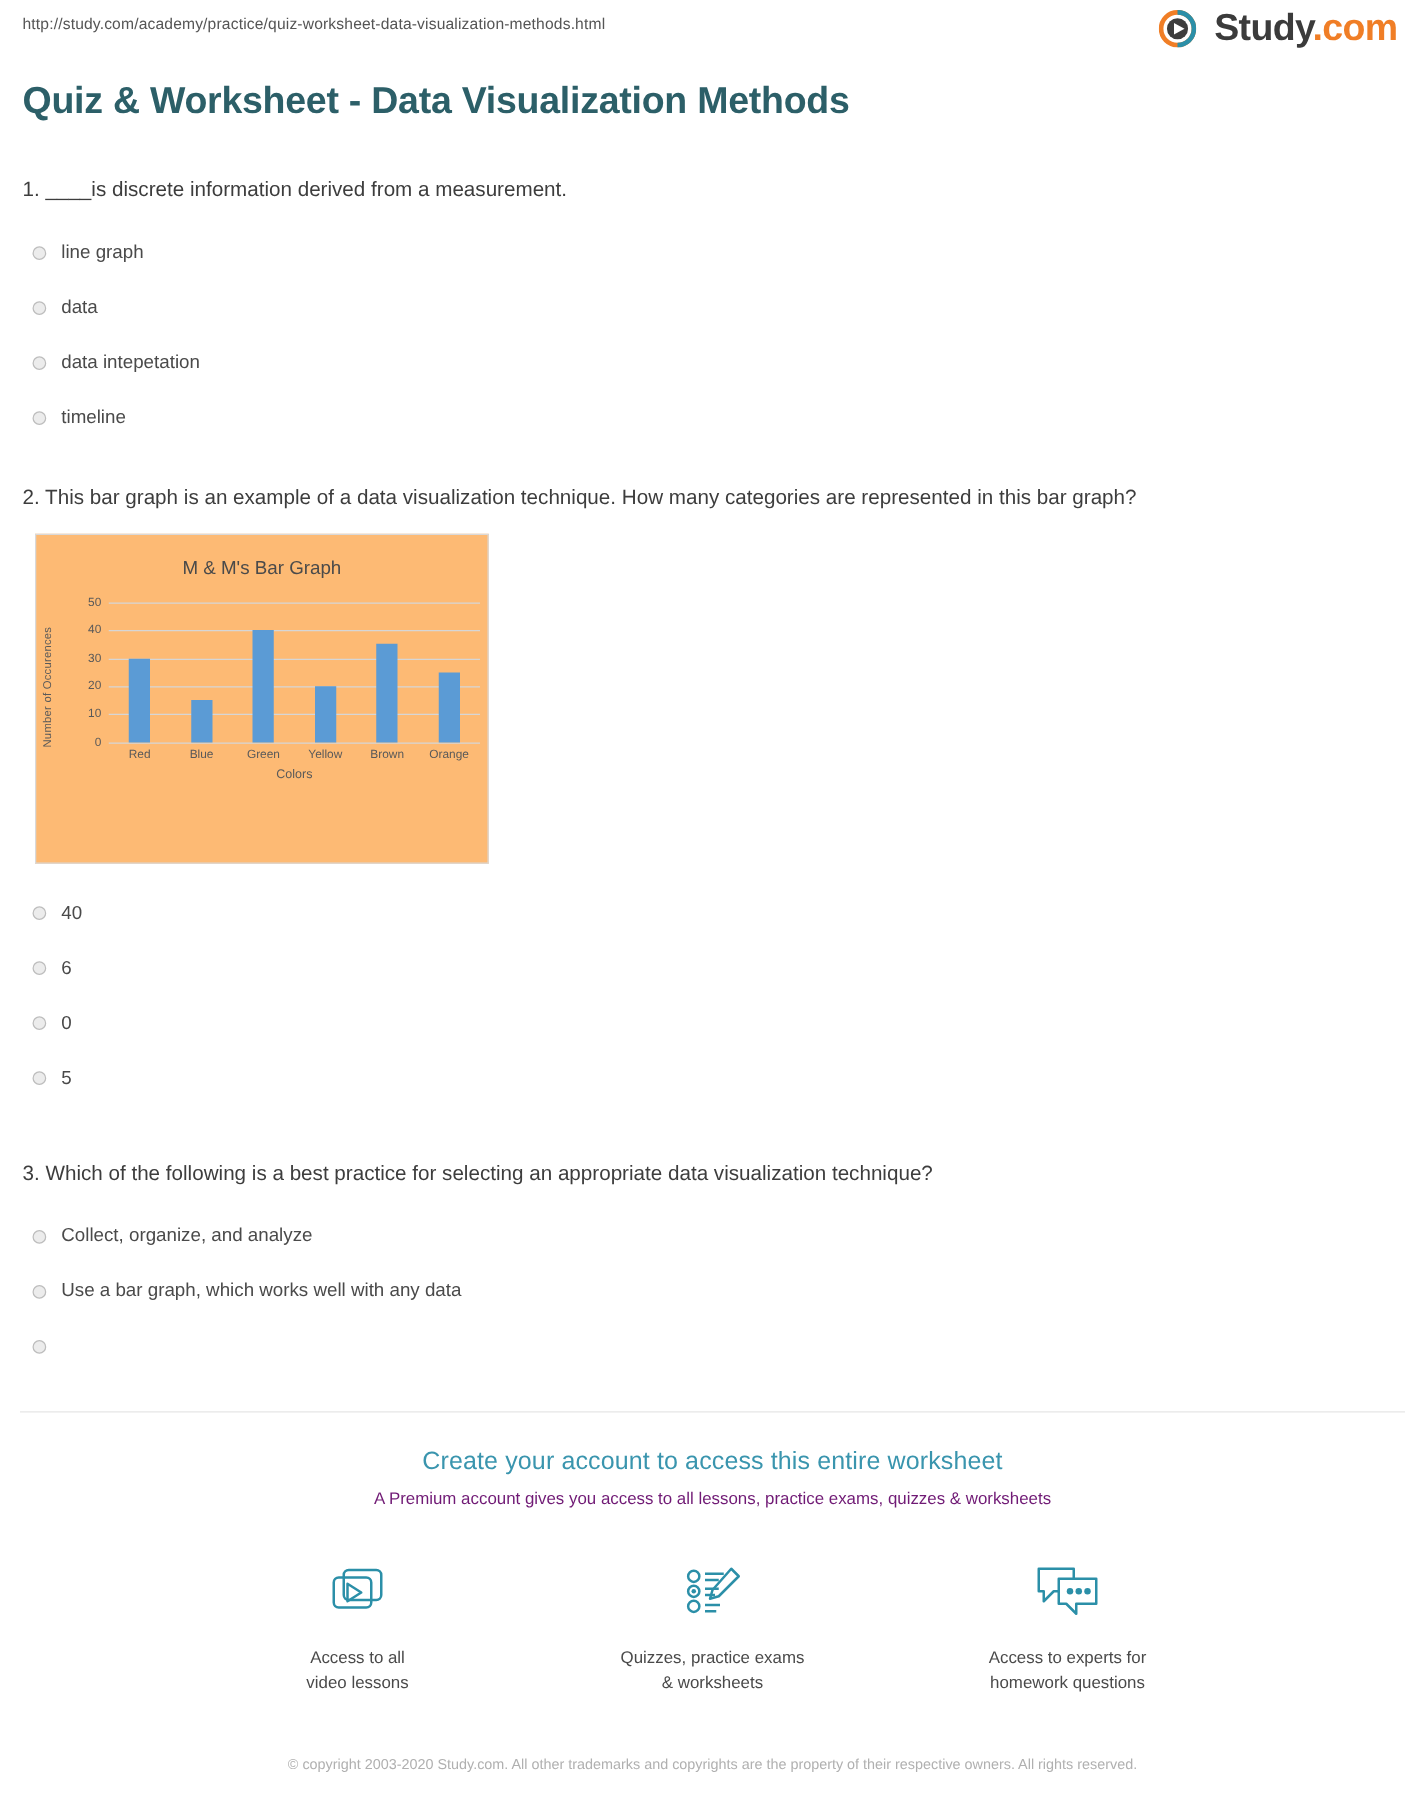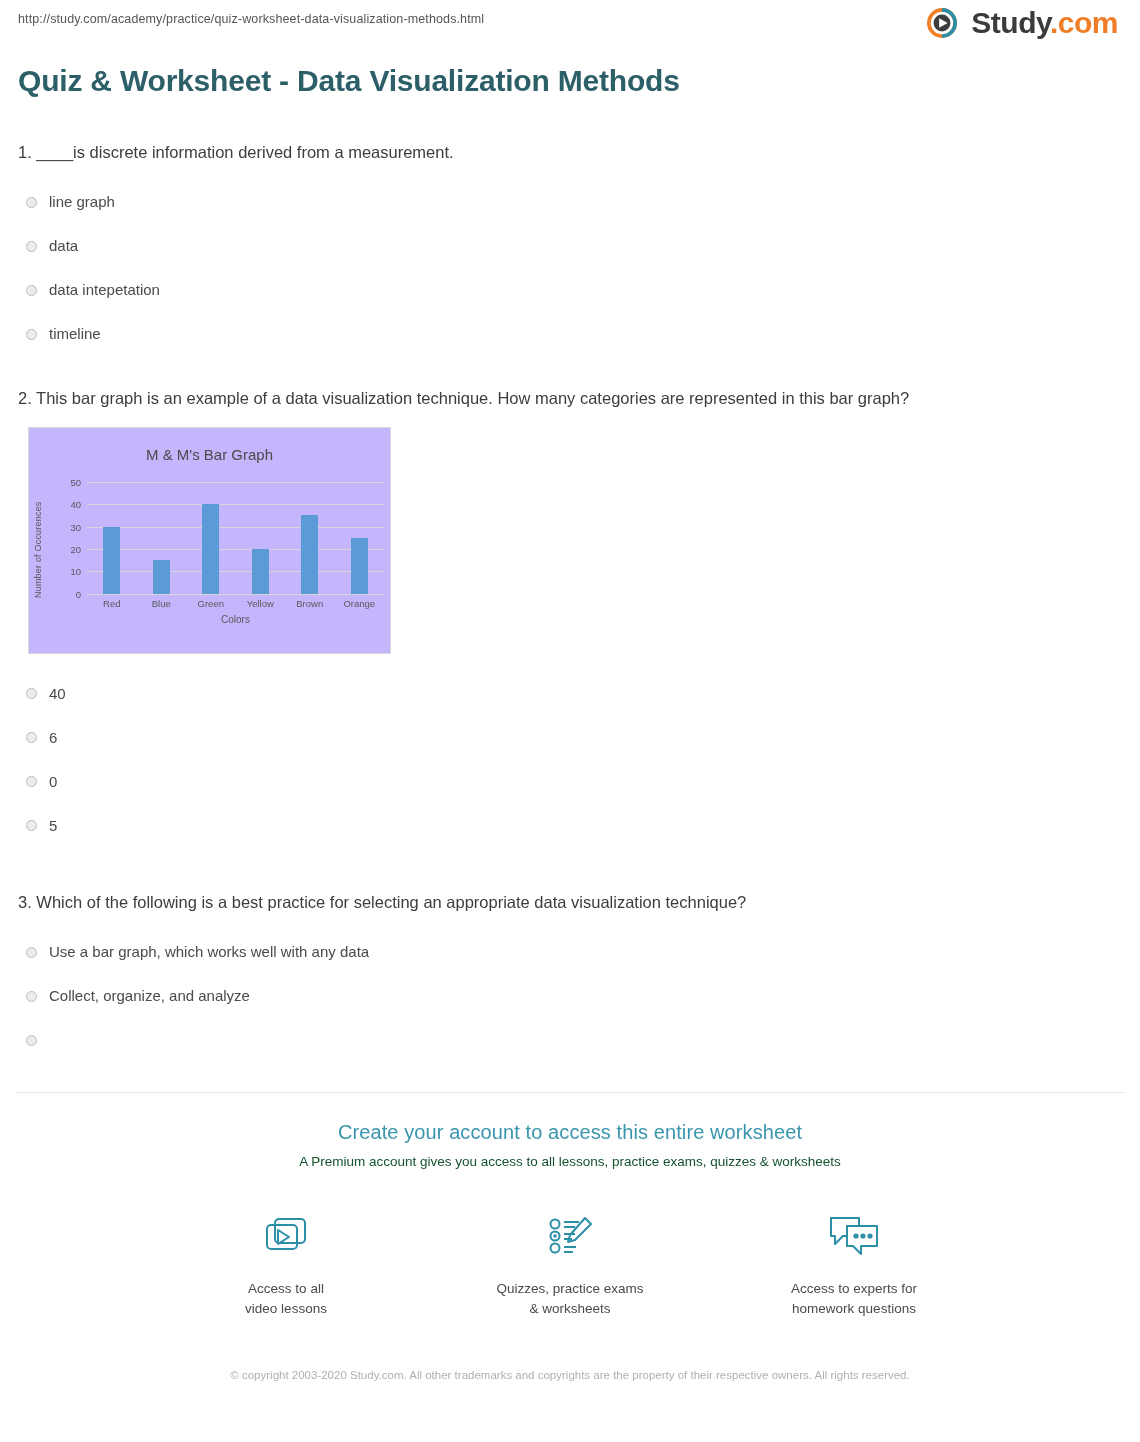--- a/index.html
+++ b/index.html
@@ -89,24 +89,24 @@
   }
   .option-label {
     font-size: 15px;
     color: #4a4a4a;
     line-height: 1.2;
   }
 
   
   .figure {
     width: 363px;
-    height: 227px;
+    height: 264px;
     border: 1px solid #d9d9d9;
     margin: 10px 0 18px 10px;
-    background: #c4b5fd;
+    background: #fdba74;
     position: relative;
   }
   .chart-title {
     text-align: center;
     font-size: 15px;
     color: #4a4a4a;
     margin-top: 18px;
     font-family: "Liberation Sans", "DejaVu Sans", sans-serif;
   }
   .chart-body {
@@ -205,21 +205,21 @@
   .promo { text-align: center; margin-top: 28px; }
   .promo-title {
     font-size: 20px;
     color: #3a95ae;
     font-weight: 400;
     margin: 0;
     letter-spacing: 0.1px;
   }
   .promo-sub {
     font-size: 13.5px;
-    color: #14532d;
+    color: #701a75;
     margin: 10px 0 0 0;
   }
   .features {
     display: flex;
     justify-content: center;
     gap: 104px;
     margin-top: 40px;
   }
   .feature { width: 180px; text-align: center; }
   .feature-icon { height: 56px; display: flex; align-items: center; justify-content: center; }
@@ -360,25 +360,25 @@
       </li>
     </ul>
   </div>
 
   <div class="question" style="margin-top:42px;">
     <p class="q-text"><span>3.</span>
       <span>Which of the following is a best practice for selecting an appropriate data visualization technique?</span></p>
     <ul class="options">
       <li class="option">
         <span class="radio"></span>
+        <span class="option-label">Collect, organize, and analyze</span>
+      </li>
+      <li class="option">
+        <span class="radio"></span>
         <span class="option-label">Use a bar graph, which works well with any data</span>
-      </li>
-      <li class="option">
-        <span class="radio"></span>
-        <span class="option-label">Collect, organize, and analyze</span>
       </li>
       <li class="option">
         <span class="radio"></span>
       </li>
     </ul>
   </div>
 </div>
 
 <div class="divider"></div>
 

